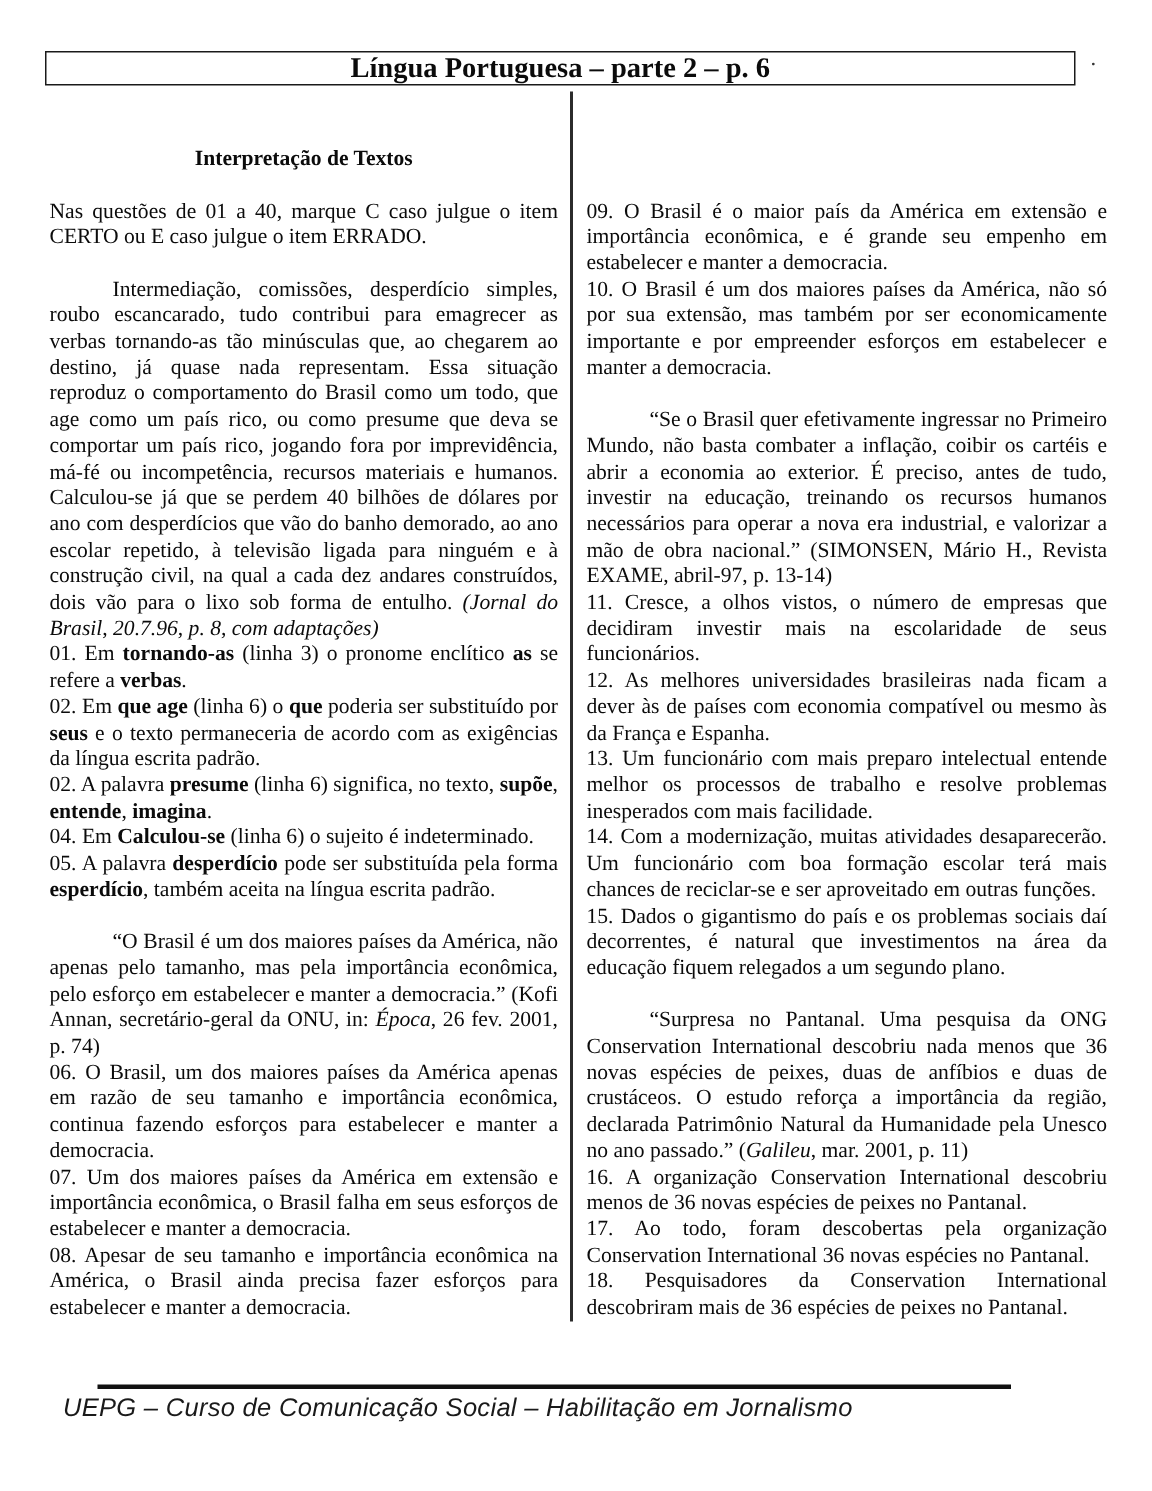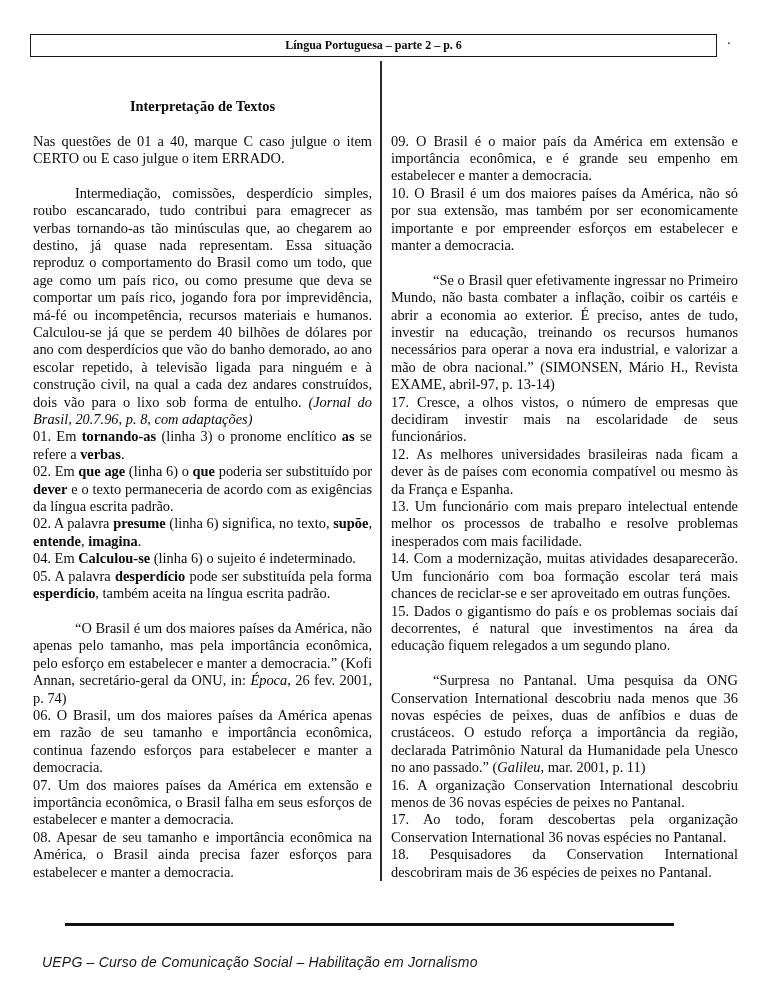--- a/index.html
+++ b/index.html
@@ -7,75 +7,75 @@
   .page {
     position:relative; width:768px; height:994px; background:#ffffff;
     font-family:"Liberation Serif", serif; color:#0b0b0b; overflow:hidden;
     margin:0 auto;
   }
   .header-box {
     position:absolute; left:30px; top:34px; width:687px; height:23px;
     border:1.5px solid #1a1a1a; background:#fff;
     display:flex; align-items:center; justify-content:center;
   }
-  .page-title { font-weight:bold; font-size:12px; white-space:nowrap; }
+  .page-title { font-weight:bold; font-size:19px; white-space:nowrap; }
   .corner-dot { position:absolute; left:727px; top:31px; font-size:15px; color:#333; }
   .columns { position:absolute; left:33px; top:61px; width:706px; display:flex; align-items:flex-end; }
   .column { font-size:14.4px; line-height:17.4px; }
   .col-left { width:339px; }
   .col-divider { width:2px; height:820px; background:#2b2b2b; margin-left:8px; margin-right:9px; }
   .col-right { width:347px;margin-top:34px; }
   .block { text-align:justify; }
   .block.indent { text-indent:42px; }
   .block.heading { text-align:center; font-weight:bold; }
   .spacer { width:100%; }
   .b { font-weight:bold; }
   .i { font-style:italic; }
   .footer-rule { position:absolute; left:65px; top:923px; width:609px; height:3px; background:#111; }
   .footer-text {
     position:absolute; left:42px; top:929px;
     font-family:"Liberation Sans", sans-serif; font-style:italic;
-    font-size:14px; letter-spacing:0.2px; color:#1a1a1a; white-space:nowrap;margin-top:25px;
+    font-size:17px; letter-spacing:0.2px; color:#1a1a1a; white-space:nowrap;
   }
 </style>
 </head>
 <body>
 
 <div class="page">
 
   <div class="header-box">
     <span class="page-title">Língua Portuguesa – parte 2 – p. 6</span>
   </div>
   <span class="corner-dot">.</span>
 
   <div class="columns">
     <div class="column col-left">
         <div class="block heading"><span>Interpretação de Textos</span></div>
         <div class="spacer" style="height: 17.4px;"></div>
         <div class="block"><span>Nas questões de 01 a 40, marque C caso julgue o item CERTO ou E caso julgue o item ERRADO.</span></div>
         <div class="spacer" style="height: 17.4px;"></div>
         <div class="block indent"><span>Intermediação, comissões, desperdício simples, roubo escancarado, tudo contribui para emagrecer as verbas tornando-as tão minúsculas que, ao chegarem ao destino, já quase nada representam. Essa situação reproduz o comportamento do Brasil como um todo, que age como um país rico, ou como presume que deva se comportar um país rico, jogando fora por imprevidência, má-fé ou incompetência, recursos materiais e humanos. Calculou-se já que se perdem 40 bilhões de dólares por ano com desperdícios que vão do banho demorado, ao ano escolar repetido, à televisão ligada para ninguém e à construção civil, na qual a cada dez andares construídos, dois vão para o lixo sob forma de entulho. </span><span class="i">(Jornal do Brasil, 20.7.96, p. 8, com adaptações)</span></div>
         <div class="block"><span>01. Em </span><span class="b">tornando-as</span><span> (linha 3) o pronome enclítico </span><span class="b">as</span><span> se refere a </span><span class="b">verbas</span><span>.</span></div>
-        <div class="block"><span>02. Em </span><span class="b">que age</span><span> (linha 6) o </span><span class="b">que</span><span> poderia ser substituído por </span><span class="b">dever</span><span> e o texto permaneceria de acordo com as exigências da língua escrita padrão.</span></div>
+        <div class="block"><span>02. Em </span><span class="b">que age</span><span> (linha 6) o </span><span class="b">que</span><span> poderia ser substituído por </span><span class="b">seus</span><span> e o texto permaneceria de acordo com as exigências da língua escrita padrão.</span></div>
         <div class="block"><span>02. A palavra </span><span class="b">presume</span><span> (linha 6) significa, no texto, </span><span class="b">supõe</span><span>, </span><span class="b">entende</span><span>, </span><span class="b">imagina</span><span>.</span></div>
         <div class="block"><span>04. Em </span><span class="b">Calculou-se</span><span> (linha 6) o sujeito é indeterminado.</span></div>
         <div class="block"><span>05. A palavra </span><span class="b">desperdício</span><span> pode ser substituída pela forma </span><span class="b">esperdício</span><span>, também aceita na língua escrita padrão.</span></div>
         <div class="spacer" style="height: 17.4px;"></div>
         <div class="block indent"><span>“O Brasil é um dos maiores países da América, não apenas pelo tamanho, mas pela importância econômica, pelo esforço em estabelecer e manter a democracia.” (Kofi Annan, secretário-geral da ONU, in: </span><span class="i">Época</span><span>, 26 fev. 2001, p. 74)</span></div>
         <div class="block"><span>06. O Brasil, um dos maiores países da América apenas em razão de seu tamanho e importância econômica, continua fazendo esforços para estabelecer e manter a democracia.</span></div>
         <div class="block"><span>07. Um dos maiores países da América em extensão e importância econômica, o Brasil falha em seus esforços de estabelecer e manter a democracia.</span></div>
         <div class="block"><span>08. Apesar de seu tamanho e importância econômica na América, o Brasil ainda precisa fazer esforços para estabelecer e manter a democracia.</span></div>
       </div>
     <div class="col-divider"></div>
     <div class="column col-right">
         <div class="block"><span>09. O Brasil é o maior país da América em extensão e importância econômica, e é grande seu empenho em estabelecer e manter a democracia.</span></div>
         <div class="block"><span>10. O Brasil é um dos maiores países da América, não só por sua extensão, mas também por ser economicamente importante e por empreender esforços em estabelecer e manter a democracia.</span></div>
         <div class="spacer" style="height: 17.4px;"></div>
         <div class="block indent"><span>“Se o Brasil quer efetivamente ingressar no Primeiro Mundo, não basta combater a inflação, coibir os cartéis e abrir a economia ao exterior. É preciso, antes de tudo, investir na educação, treinando os recursos humanos necessários para operar a nova era industrial, e valorizar a mão de obra nacional.” (SIMONSEN, Mário H., Revista EXAME, abril-97, p. 13-14)</span></div>
-        <div class="block"><span>17. Cresce, a olhos vistos, o número de empresas que decidiram investir mais na escolaridade de seus funcionários.</span></div>
+        <div class="block"><span>11. Cresce, a olhos vistos, o número de empresas que decidiram investir mais na escolaridade de seus funcionários.</span></div>
         <div class="block"><span>12. As melhores universidades brasileiras nada ficam a dever às de países com economia compatível ou mesmo às da França e Espanha.</span></div>
         <div class="block"><span>13. Um funcionário com mais preparo intelectual entende melhor os processos de trabalho e resolve problemas inesperados com mais facilidade.</span></div>
         <div class="block"><span>14. Com a modernização, muitas atividades desaparecerão. Um funcionário com boa formação escolar terá mais chances de reciclar-se e ser aproveitado em outras funções.</span></div>
         <div class="block"><span>15. Dados o gigantismo do país e os problemas sociais daí decorrentes, é natural que investimentos na área da educação fiquem relegados a um segundo plano.</span></div>
         <div class="spacer" style="height: 17.4px;"></div>
         <div class="block indent"><span>“Surpresa no Pantanal. Uma pesquisa da ONG Conservation International descobriu nada menos que 36 novas espécies de peixes, duas de anfíbios e duas de crustáceos. O estudo reforça a importância da região, declarada Patrimônio Natural da Humanidade pela Unesco no ano passado.” (</span><span class="i">Galileu</span><span>, mar. 2001, p. 11)</span></div>
         <div class="block"><span>16. A organização Conservation International descobriu menos de 36 novas espécies de peixes no Pantanal.</span></div>
         <div class="block"><span>17. Ao todo, foram descobertas pela organização Conservation International 36 novas espécies no Pantanal.</span></div>
         <div class="block"><span>18. Pesquisadores da Conservation International descobriram mais de 36 espécies de peixes no Pantanal.</span></div>
       </div>

